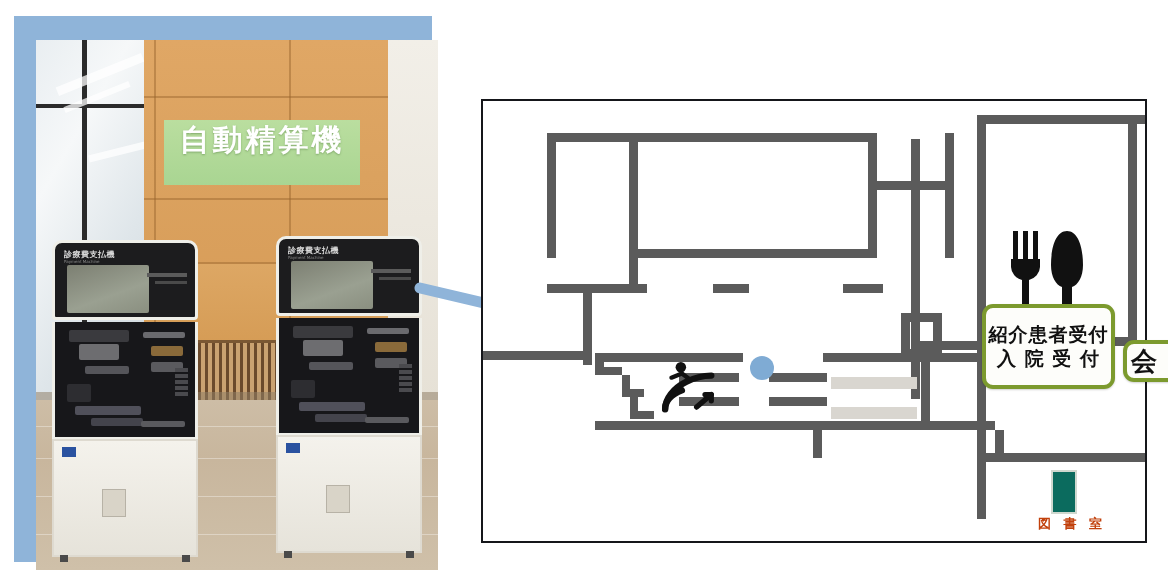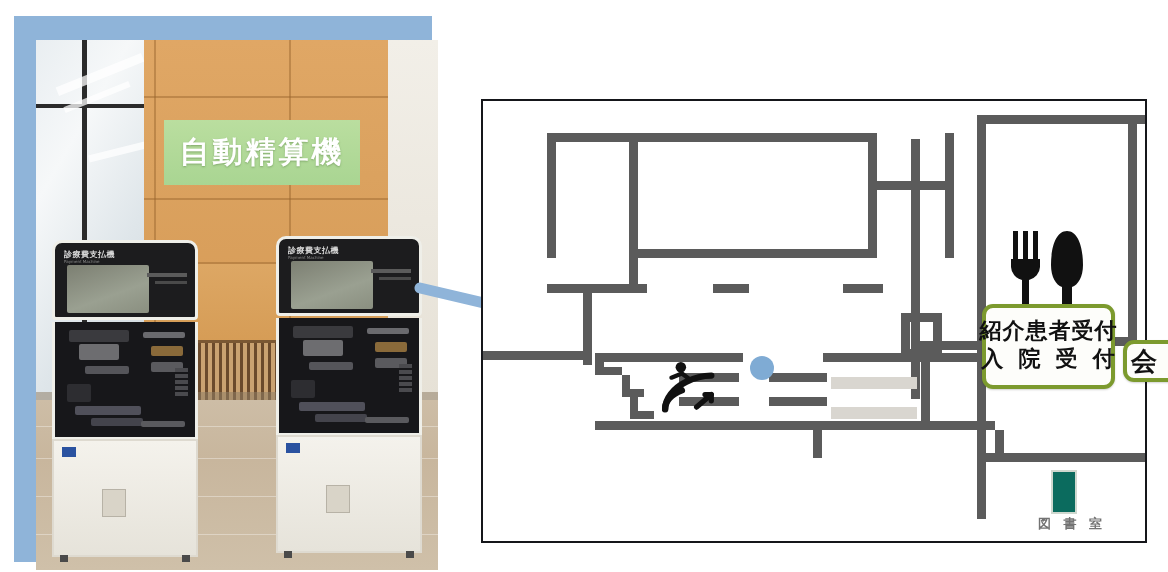--- a/index.html
+++ b/index.html
@@ -30,21 +30,21 @@
   .ph-floor{position:absolute;left:0;top:360px;width:402px;height:170px;
     background:linear-gradient(180deg,#cdbda6 0%,#c8b69d 35%,#cfc0a9 100%);}
   .ph-floorline{position:absolute;height:1px;background:rgba(255,255,255,.35);}
   .ph-baselinedark{position:absolute;left:0;top:352px;width:402px;height:10px;
     background:#8f7f68;opacity:.55;}
 
   
   .ph-sign{position:absolute;left:128px;top:80px;width:196px;height:65px;
     background:linear-gradient(180deg,#b8deа0 0%,#aed89a 100%);
     background:linear-gradient(180deg,#bade9f 0%,#a9d592 100%);
-    display:flex;align-items:center;justify-content:center;}
+    display:flex;justify-content:center;}
   .ph-sign span{color:#ffffff;font-size:30px;letter-spacing:3px;font-weight:700;
     text-shadow:0 1px 2px rgba(90,130,70,.55);}
 
   
   .ph-rad{position:absolute;left:148px;top:300px;width:104px;height:64px;
     background:repeating-linear-gradient(90deg,#6b4a2c 0 3px,#caa271 3px 7px);
     border-top:3px solid #7a5733;}
 
   
   .kiosk{position:absolute;width:172px;}
@@ -80,34 +80,34 @@
     background:#ffffff;border:2px solid #15161a;box-sizing:border-box;}
   .mapsvgwrap{position:absolute;left:0;top:0;width:662px;height:440px;}
 
   
   .lbl{position:absolute;background:#fdfdfa;border:4px solid #7c9a2e;border-radius:11px;
     display:flex;flex-direction:column;align-items:center;justify-content:center;
     box-sizing:border-box;color:#111;font-weight:700;line-height:1.25;
     box-shadow:0 1px 2px rgba(0,0,0,.18);}
   .lbl span{white-space:nowrap;}
 
-  .lbl-shoukai{left:499px;top:203px;width:133px;height:85px;font-size:22px;font-family:Liberation Mono, monospace;}
+  .lbl-shoukai{left:499px;top:203px;width:133px;height:85px;font-size:19px;}
   .lbl-shoukai span{letter-spacing:1px;}
   .lbl-kaikei{left:640px;top:239px;width:92px;height:42px;font-size:26px;}
   .lbl-kaikei span{letter-spacing:5px;}
 
   
   .pin{position:absolute;width:24px;height:24px;border-radius:50%;background:#7fabd4;
     left:750px;top:356px;}
 
   
   .icon-abs{position:absolute;}
   .book{left:568px;top:369px;width:26px;height:44px;background:#0b6b5e;
     border:2px solid #cfd8cf;box-sizing:border-box;}
-  .maptext{position:absolute;font-size:13px;font-weight:700;color:#737373;letter-spacing:4px;}
+  .maptext{position:absolute;font-size:13px;font-weight:700;color:#c2410c;letter-spacing:4px;}
   .txt-toshoshitsu{left:555px;top:414px;}
 </style>
 </head>
 <body>
 
 <div class="stage">
 
   <div class="photo-frame">
     <div class="photo">
       <div class="photo-inner">

